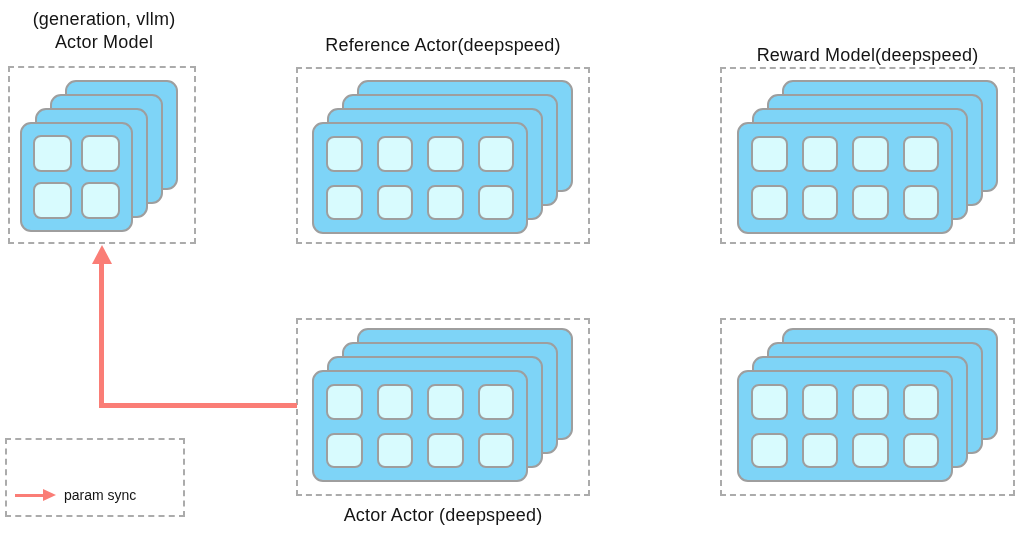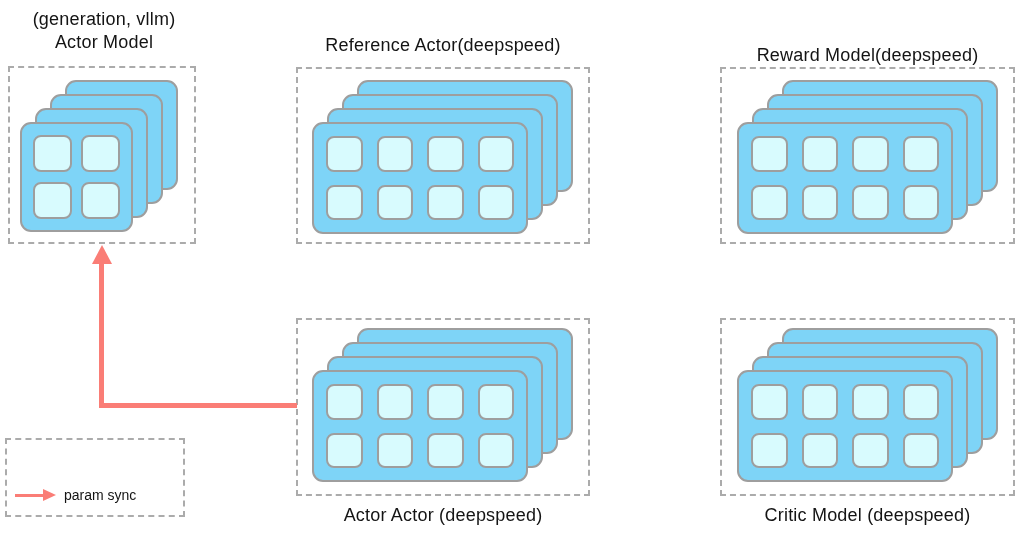--- a/index.html
+++ b/index.html
@@ -187,21 +187,20 @@
         <div class="cell"></div>
         <div class="cell"></div>
         <div class="cell"></div>
         <div class="cell"></div>
         <div class="cell"></div>
         <div class="cell"></div>
         <div class="cell"></div>
         <div class="cell"></div>
       </div>
     </div>
-  <div class="node-title" style="left:720px; top:504px; width:295px;">Critic Model (deepspeed)</div>
 
   <div class="sync-h"></div>
   <div class="sync-v"></div>
   <div class="sync-head"></div>
 
   <div class="legend-box"></div>
   <div class="legend-line"></div>
   <div class="legend-head"></div>
   <div class="legend-label">param sync</div>
 

